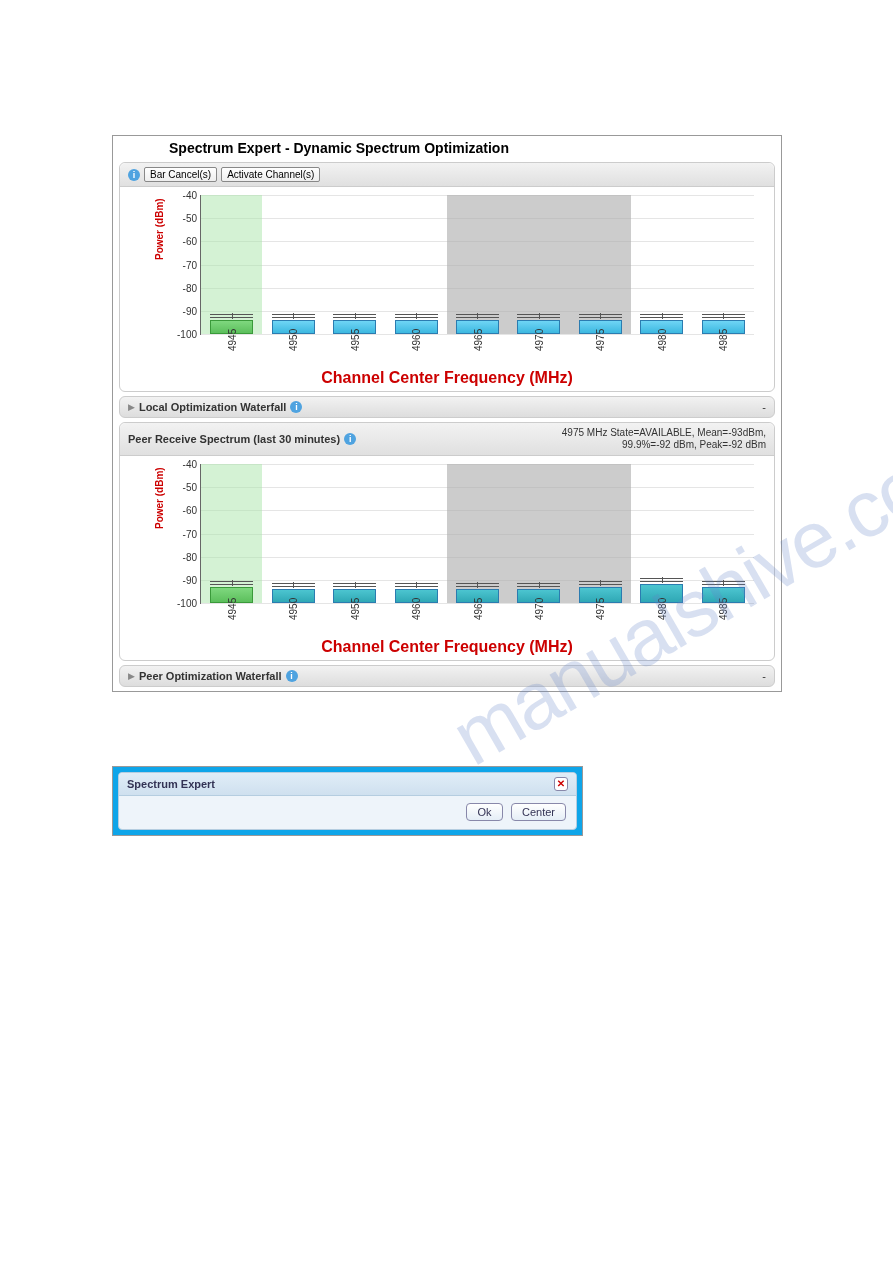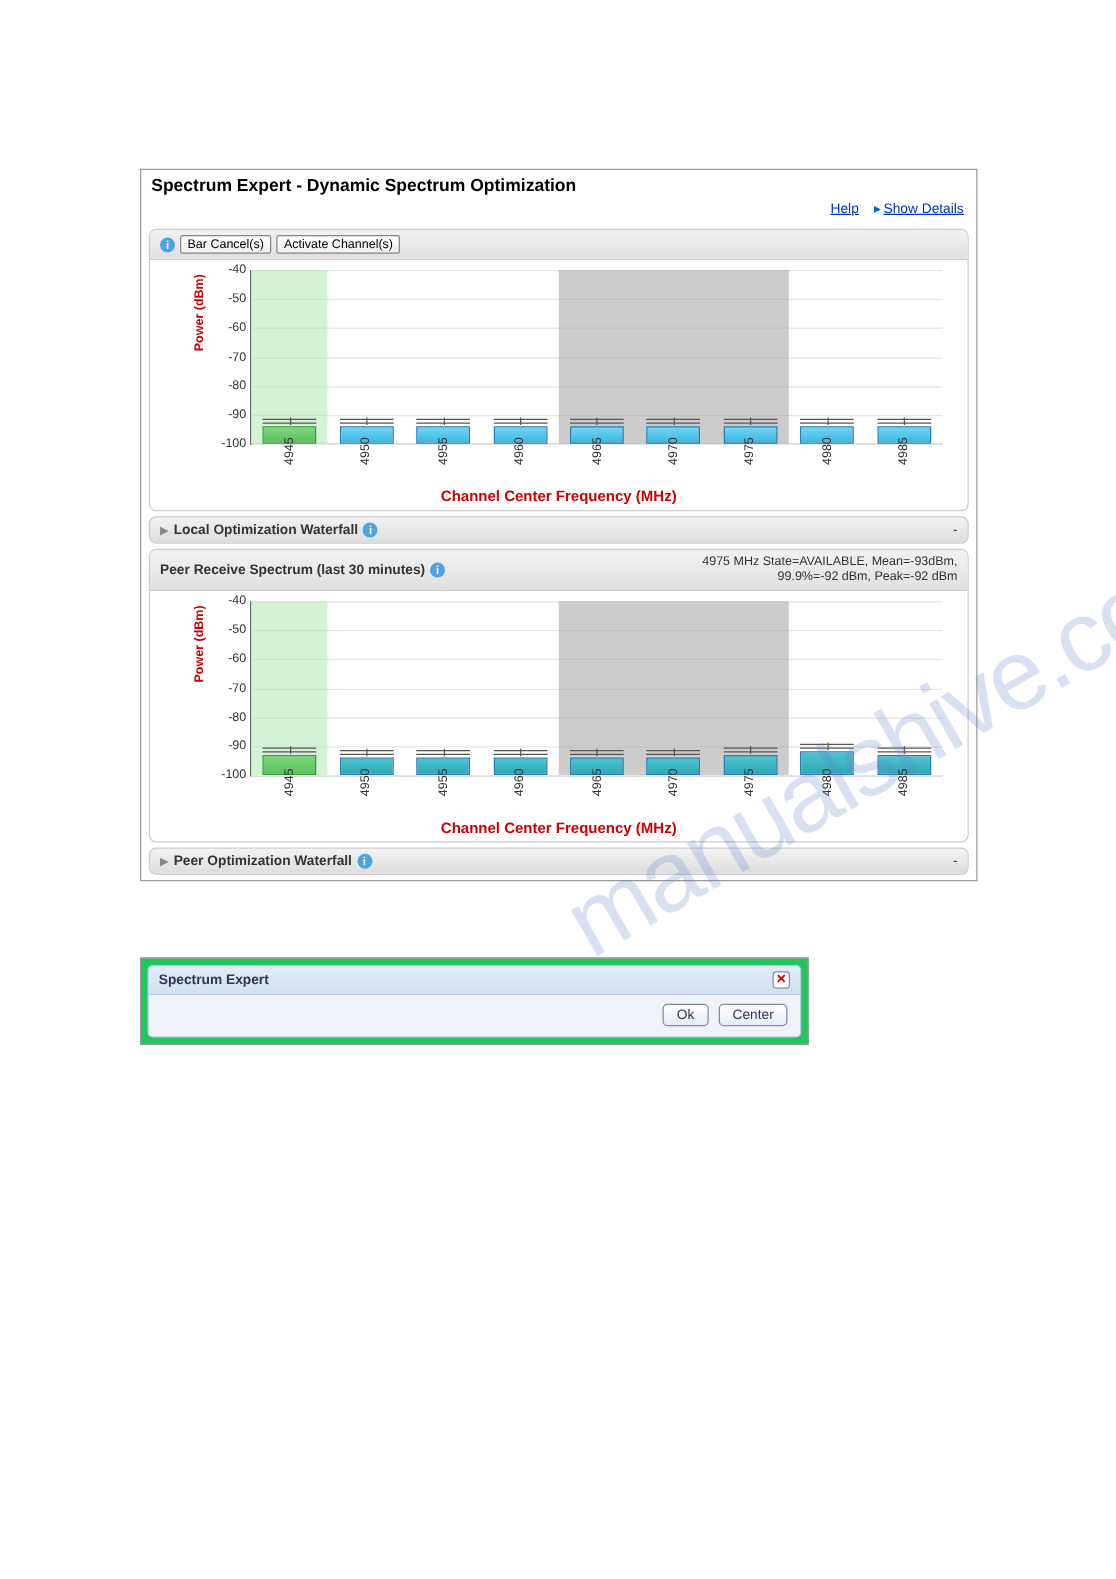--- a/index.html
+++ b/index.html
@@ -1,71 +1,66 @@
 <!DOCTYPE html>
 <html><head>
 <meta charset="utf-8">
 <style>
 * { box-sizing: border-box; margin: 0; padding: 0; }
 body { font-family: Arial, sans-serif; background: #fff; width: 893px; height: 1263px; position: relative; }
 .panel-container { position: absolute; left: 112px; top: 135px; width: 670px; border: 1px solid #999; background: #fff; }
-.panel-header { padding: 4px 8px 2px 8px; }
+.panel-header { padding: 4px 8px 2px 8px; margin-left: 48px; }
 .panel-title { font-size: 14px; font-weight: bold; color: #000; }
 .panel-links { text-align: right; font-size: 11px; padding: 2px 10px 6px 0; }
 .panel-links a { color: #0033cc; text-decoration: underline; }
 .show-details-arrow { color: #0066cc; margin-right: 2px; }
 .section { border: 1px solid #ccc; border-radius: 6px; margin: 4px 6px; background: #fff; }
 .section-hdr { background: linear-gradient(#f2f2f2, #e0e0e0); padding: 4px 8px; border-radius: 6px 6px 0 0; font-size: 11px; display: flex; align-items: center; justify-content: space-between; border-bottom: 1px solid #ccc; }
 .section-hdr-left { display: flex; align-items: center; gap: 4px; }
 .section-hdr-title { font-weight: bold; color: #333; }
 .info-icon { display: inline-block; width: 12px; height: 12px; border-radius: 50%; background: #4fa3e0; color: #fff; font-size: 9px; text-align: center; line-height: 12px; font-weight: bold; }
 .btn { font-size: 10px; padding: 1px 5px; border: 1px solid #888; border-radius: 2px; background: linear-gradient(#fff,#eee); cursor: pointer; }
 .status-text { font-size: 10px; color: #333; text-align: right; line-height: 1.2; max-width: 240px; }
 .chart-area { padding: 8px 10px 4px 10px; position: relative; }
 .chart-box { position: relative; height: 170px; margin-left: 30px; }
 .y-axis-label { position: absolute; left: -6px; top: 50%; transform: rotate(-90deg) translateX(20px); transform-origin: left top; font-size: 10px; font-weight: bold; color: #c00; }
-.x-axis-label { text-align: center; font-size: 12px; font-weight: bold; color: #c00; margin-top: 4px; }
+.x-axis-label { text-align: center; font-size: 16px; font-weight: bold; color: #c00; margin-top: 4px; }
 .plot { position: absolute; left: 40px; top: 0; right: 10px; bottom: 30px; border-left: 1px solid #666; border-bottom: 1px solid #666; }
 .ytick { position: absolute; left: -30px; font-size: 10px; color: #333; width: 26px; text-align: right; transform: translateY(-50%); }
 .hline { position: absolute; left: 0; right: 0; border-top: 1px solid #e5e5e5; }
 .shade { position: absolute; top: 0; bottom: 0; }
 .shade-green { background: rgba(170, 230, 170, 0.5); }
 .shade-gray { background: rgba(170, 170, 170, 0.6); }
 .bar { position: absolute; bottom: 0; border: 1px solid #2b7cb0; }
 .bar-green { background: linear-gradient(#7fd87f, #5cbf5c); border-color: #3a9a3a; }
 .bar-blue { background: linear-gradient(#6fd5f5, #3cb8e0); }
 .bar-teal { background: linear-gradient(#4cc5d0, #2fa8b5); }
 .whisker { position: absolute; height: 4px; border-top: 1px solid #555; border-bottom: 1px solid #555; }
 .whisker::before { content: ""; position: absolute; left: 50%; top: -2px; bottom: -2px; width: 1px; background: #555; }
 .xtick { position: absolute; bottom: -28px; transform: rotate(-90deg) translateY(-50%); transform-origin: top left; font-size: 10px; color: #333; }
 .accordion { background: linear-gradient(#f2f2f2,#ddd); border: 1px solid #ccc; border-radius: 6px; margin: 4px 6px; padding: 4px 8px; font-size: 11px; display: flex; align-items: center; gap: 4px; }
 .tri { color: #888; font-size: 9px; }
 .acc-title { font-weight: bold; color: #333; }
 .dash { margin-left: auto; color: #333; }
 .watermark { position: absolute; left: 420px; top: 550px; transform: rotate(-30deg); font-size: 80px; color: rgba(100,130,200,0.25); font-weight: normal; pointer-events: none; letter-spacing: -2px; }
-.dialog-container { position: absolute; left: 112px; top: 766px; width: 535px; border: 1px solid #999; background: #22c55e; padding: 5px; }
+.dialog-container { position: absolute; left: 112px; top: 766px; width: 471px; border: 1px solid #999; background: #0ea5e9; padding: 5px; }
 .dialog { border: 1px solid #b5cde0; border-radius: 4px; background: #eef4fa; }
 .dialog-hdr { background: linear-gradient(#e0edf7,#cfe0ef); padding: 4px 8px; display: flex; justify-content: space-between; align-items: center; border-bottom: 1px solid #b5cde0; border-radius: 4px 4px 0 0; }
 .dialog-title { font-size: 11px; font-weight: bold; color: #335; }
 .close-x { width: 14px; height: 14px; border: 1px solid #88a; border-radius: 3px; background: #fff; color: #c00; font-size: 10px; font-weight: bold; text-align: center; line-height: 12px; cursor: pointer; }
 .dialog-body { margin: 6px; background: #fff3b0; border: 1px solid #e0d070; border-radius: 4px; padding: 10px 10px 40px 10px; font-size: 11px; color: #554; }
 .dialog-footer { padding: 6px 10px 8px 0; text-align: right; }
 .dlg-btn { font-size: 11px; padding: 2px 10px; border: 1px solid #88a; border-radius: 4px; background: linear-gradient(#fff,#e5eef7); cursor: pointer; margin-left: 4px; color: #335; }
 </style>
 </head>
 <body>
 
 <div class="panel-container">
   <div class="panel-header">
     <div class="panel-title">Spectrum Expert - Dynamic Spectrum Optimization</div>
-  </div>
-  <div class="panel-links">
-    <a href="#">Help</a>
-    &nbsp;&nbsp;
-    <span class="show-details-arrow">▸</span><a href="#">Show Details</a>
   </div>
 
   <div class="section">
     <div class="section-hdr">
       <div class="section-hdr-left">
         <span class="info-icon">i</span>
         <button class="btn">Bar Cancel(s)</button>
         <button class="btn">Activate Channel(s)</button>
       </div>
     </div>

